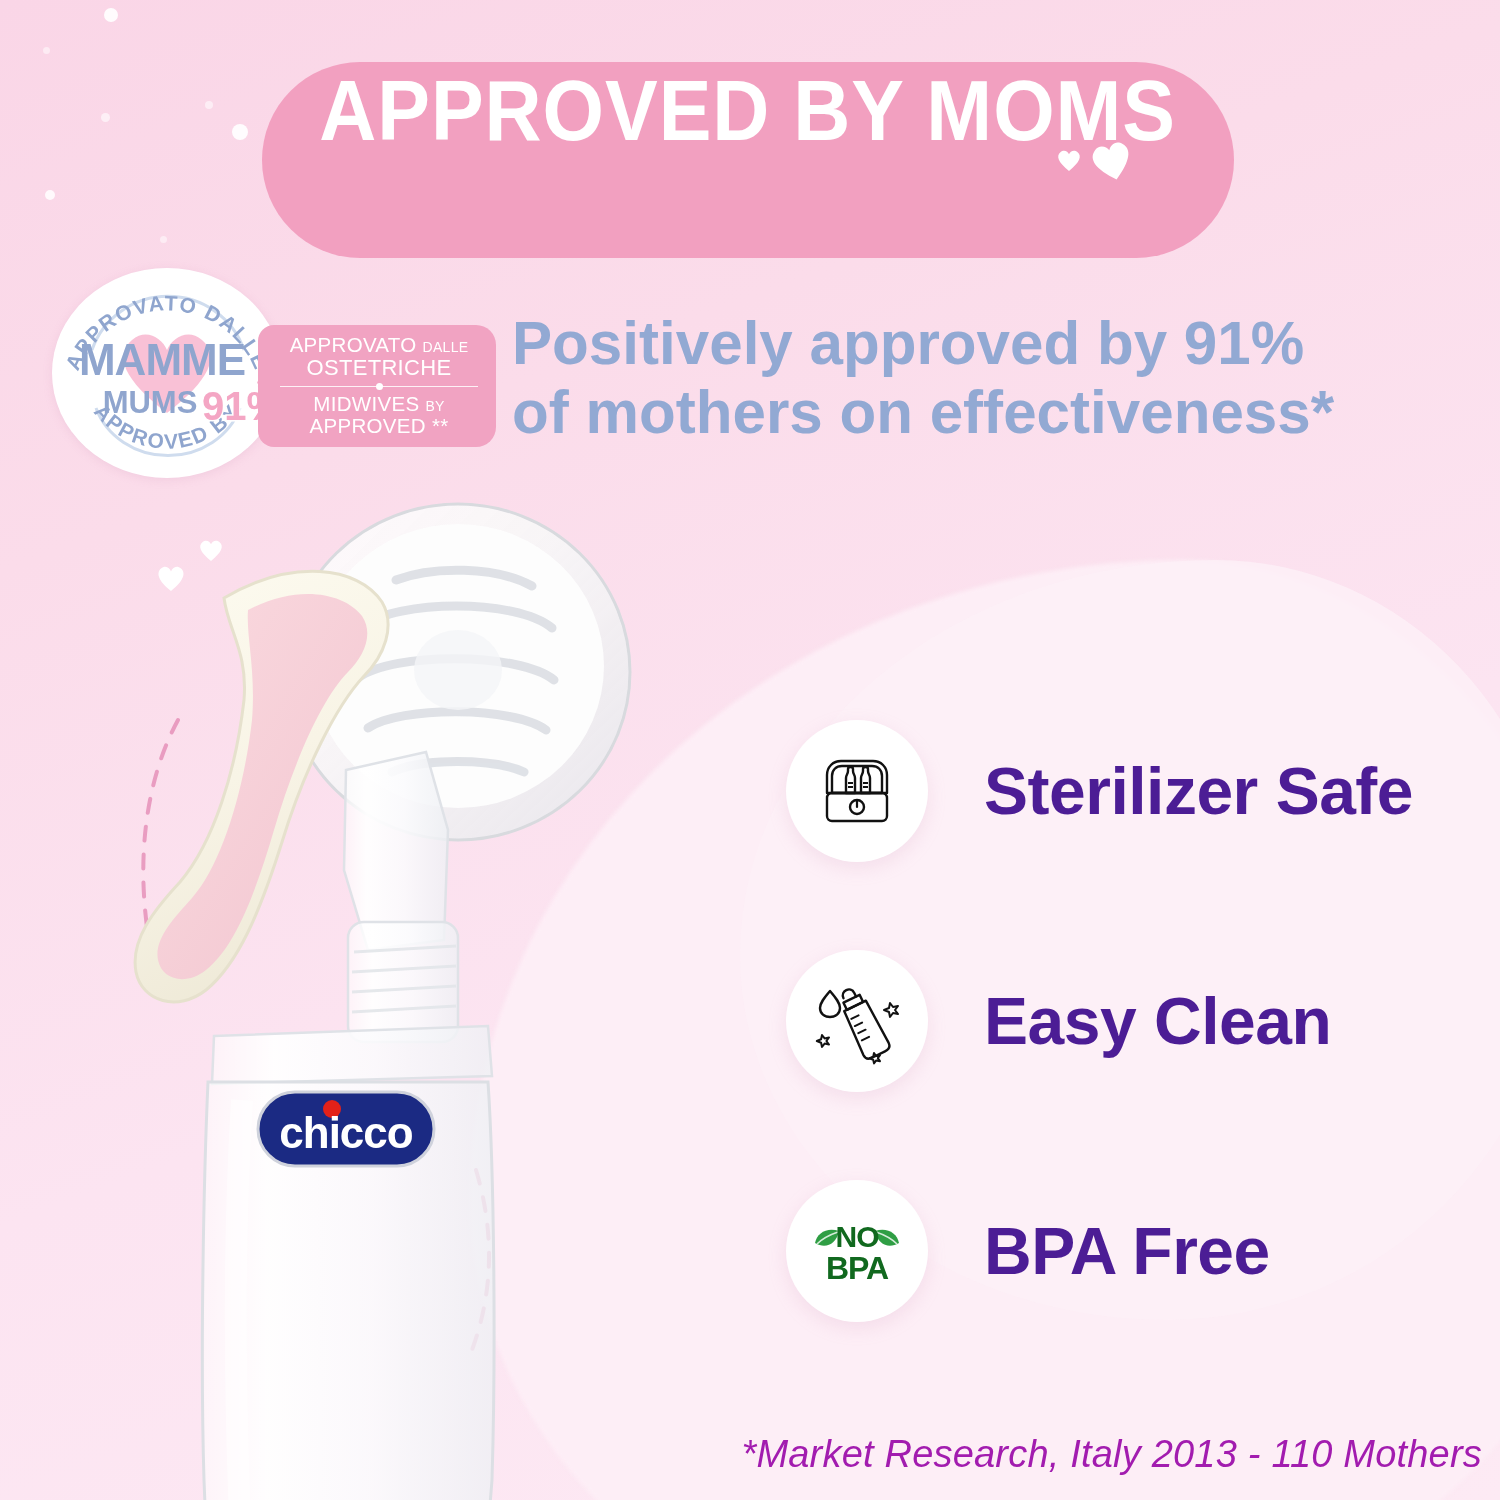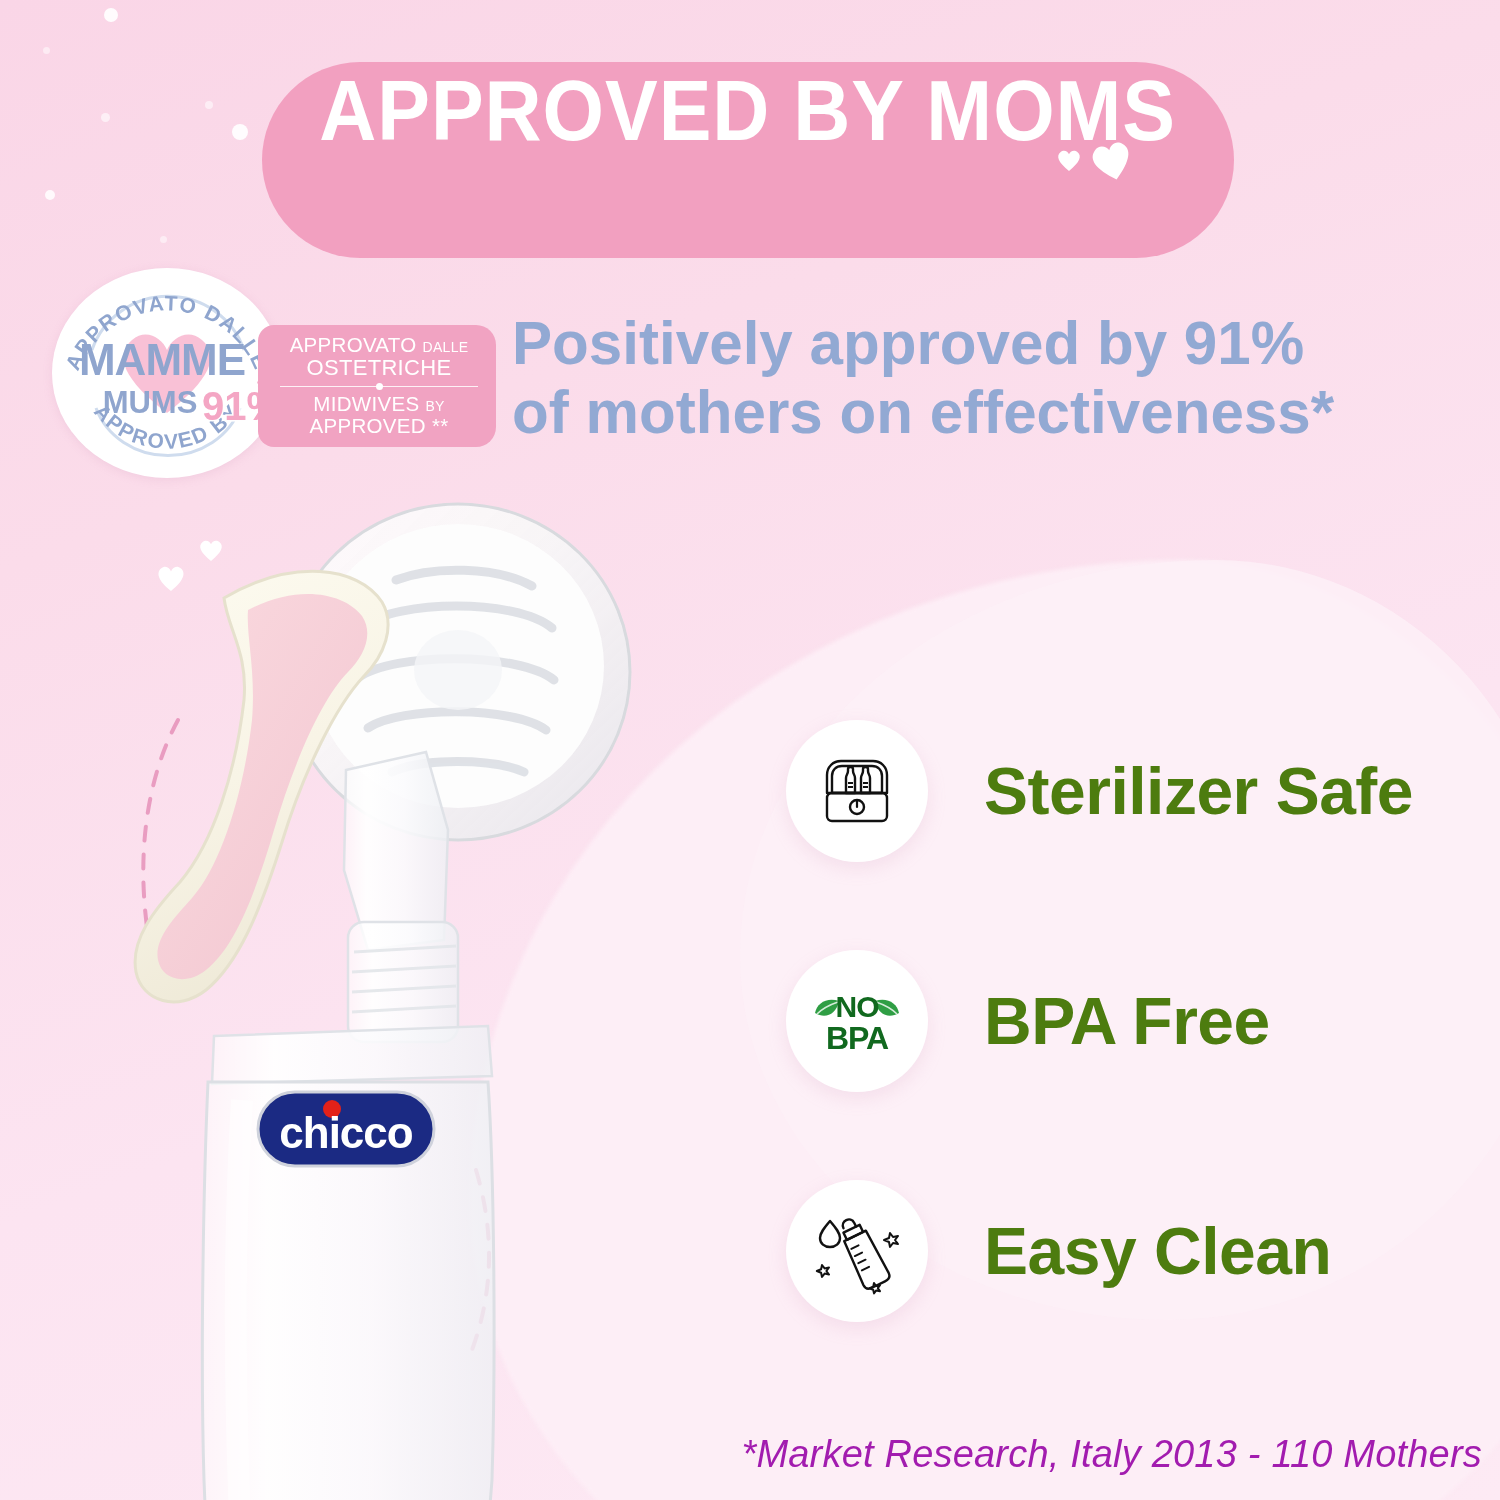--- a/index.html
+++ b/index.html
@@ -119,21 +119,21 @@
     background:#ffffff;
     box-shadow:0 6px 18px rgba(214,160,190,.22);
     display:flex; align-items:center; justify-content:center;
     flex:0 0 142px;
   }
   .flabel{
     margin-left:56px;
     font-family:"Liberation Sans Narrow","Liberation Sans",sans-serif;
     font-weight:700;
     font-size:66px;
-    color:#4d7c0f;
+    color:#4c1d95;
     letter-spacing:-.5px;
     white-space:nowrap;
   }
 
   
   .footnote{
     position:absolute; right:18px; bottom:24px;
     font-family:"Liberation Sans Narrow","Liberation Sans",sans-serif;
     font-style:italic;
     font-weight:400;
@@ -329,49 +329,49 @@
           <circle cx="42" cy="58" r="7"></circle>
           <path d="M42 52.5 L42 58" stroke-width="2.2" stroke-linecap="round"></path>
         </g>
       </svg>
     </div>
     <div class="flabel">Sterilizer Safe</div>
   </div>
 
   <div class="feature">
     <div class="fcircle">
+      <svg width="90" height="88" viewBox="0 0 90 88">
+        <g fill="none" stroke="#111111" stroke-width="2.4" stroke-linejoin="round" stroke-linecap="round">
+
+          <path d="M18 14 C24 21 28 26 28 31 C28 36.5 23.5 40 18 40 C12.5 40 8 36.5 8 31 C8 26 12 21 18 14 Z"></path>
+
+          <g transform="rotate(-26 50 50)">
+            <path d="M46 16 C46 12 49 10 52 10 C55 10 58 12 58 16 L58 20"></path>
+            <path d="M44 20 L62 20 L62 28 L44 28 Z"></path>
+            <path d="M41 28 L65 28 L67 76 C67 80 64 82 60 82 L46 82 C42 82 39 80 39 76 Z"></path>
+            <path d="M44 38 L52 38 M44 46 L52 46 M44 54 L52 54 M44 62 L52 62" stroke-width="2"></path>
+          </g>
+
+          <path d="M78 26 l3 4 5 -1 -3 4 3 4 -5 -1 -3 4 -1 -5 -5 -2 5 -2 z" stroke-width="2"></path>
+          <path d="M10 58 l2.6 3.4 4.4 -.9 -2.6 3.5 2.6 3.5 -4.4 -.9 -2.6 3.4 -.9 -4.3 -4.3 -1.7 4.3 -1.7 z" stroke-width="2"></path>
+          <path d="M62 76 l2.2 3 3.8 -.8 -2.2 3 2.2 3 -3.8 -.8 -2.2 3 -.8 -3.7 -3.7 -1.5 3.7 -1.5 z" stroke-width="2"></path>
+        </g>
+      </svg>
+    </div>
+    <div class="flabel">Easy Clean</div>
+  </div>
+
+  <div class="feature">
+    <div class="fcircle">
       <svg width="96" height="84" viewBox="0 0 96 84">
         <path d="M30 22 C18 18 8 24 6 34 C16 40 27 36 30 22 Z" fill="#2f9e44"></path>
         <path d="M29 23 C20 26 13 30 8 35" fill="none" stroke="#ffffff" stroke-width="1.6" opacity=".8"></path>
         <path d="M66 22 C78 18 88 24 90 34 C80 40 69 36 66 22 Z" fill="#2f9e44"></path>
         <path d="M67 23 C76 26 83 30 88 35" fill="none" stroke="#ffffff" stroke-width="1.6" opacity=".8"></path>
         <text x="48" y="38" text-anchor="middle" font-family="Liberation Sans Narrow, Liberation Sans, sans-serif" font-size="30" font-weight="700" fill="#11691f" letter-spacing="-1">NO</text>
         <text x="48" y="70" text-anchor="middle" font-family="Liberation Sans Narrow, Liberation Sans, sans-serif" font-size="32" font-weight="700" fill="#11691f" letter-spacing="-1">BPA</text>
       </svg>
     </div>
     <div class="flabel">BPA Free</div>
   </div>
-
-  <div class="feature">
-    <div class="fcircle">
-      <svg width="90" height="88" viewBox="0 0 90 88">
-        <g fill="none" stroke="#111111" stroke-width="2.4" stroke-linejoin="round" stroke-linecap="round">
-
-          <path d="M18 14 C24 21 28 26 28 31 C28 36.5 23.5 40 18 40 C12.5 40 8 36.5 8 31 C8 26 12 21 18 14 Z"></path>
-
-          <g transform="rotate(-26 50 50)">
-            <path d="M46 16 C46 12 49 10 52 10 C55 10 58 12 58 16 L58 20"></path>
-            <path d="M44 20 L62 20 L62 28 L44 28 Z"></path>
-            <path d="M41 28 L65 28 L67 76 C67 80 64 82 60 82 L46 82 C42 82 39 80 39 76 Z"></path>
-            <path d="M44 38 L52 38 M44 46 L52 46 M44 54 L52 54 M44 62 L52 62" stroke-width="2"></path>
-          </g>
-
-          <path d="M78 26 l3 4 5 -1 -3 4 3 4 -5 -1 -3 4 -1 -5 -5 -2 5 -2 z" stroke-width="2"></path>
-          <path d="M10 58 l2.6 3.4 4.4 -.9 -2.6 3.5 2.6 3.5 -4.4 -.9 -2.6 3.4 -.9 -4.3 -4.3 -1.7 4.3 -1.7 z" stroke-width="2"></path>
-          <path d="M62 76 l2.2 3 3.8 -.8 -2.2 3 2.2 3 -3.8 -.8 -2.2 3 -.8 -3.7 -3.7 -1.5 3.7 -1.5 z" stroke-width="2"></path>
-        </g>
-      </svg>
-    </div>
-    <div class="flabel">Easy Clean</div>
-  </div>
 </div>
 
 <div class="footnote">*Market Research, Italy 2013 - 110 Mothers</div>
 
 </body></html>

